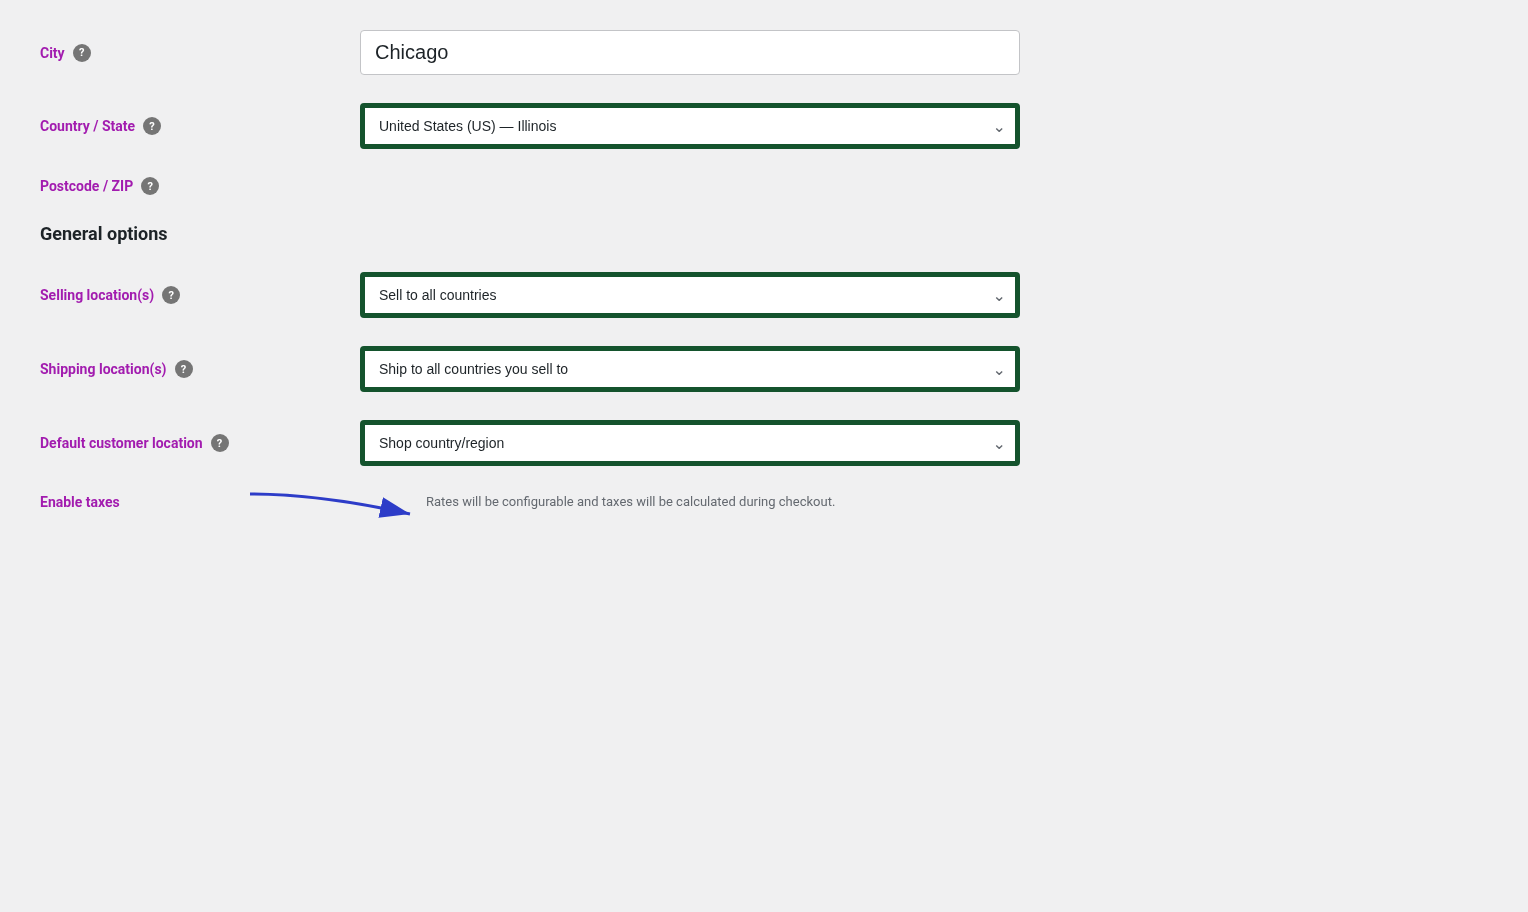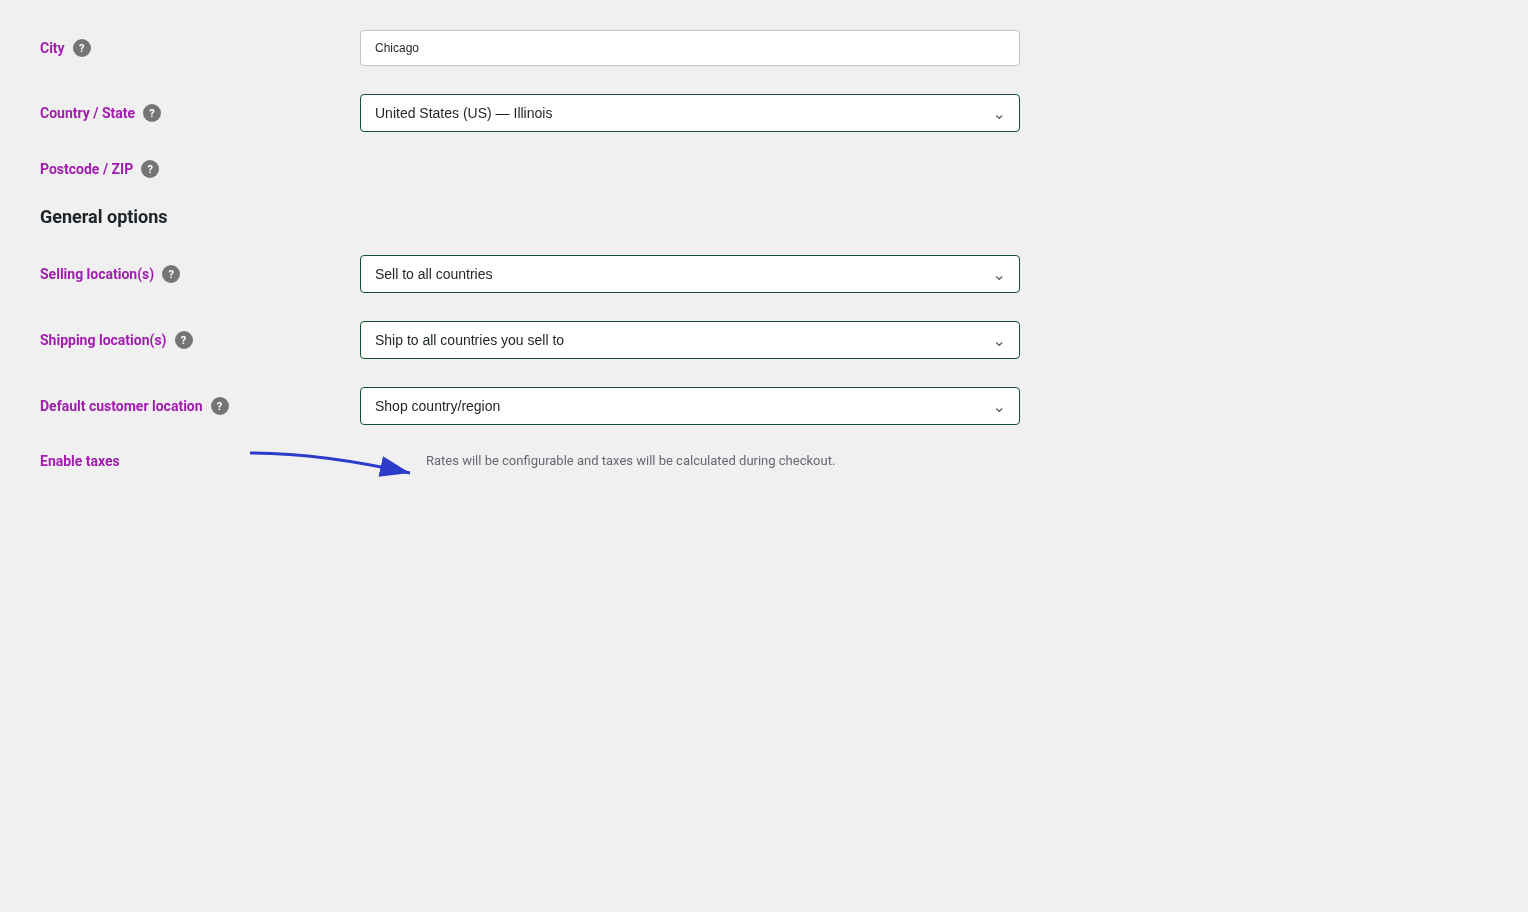--- a/index.html
+++ b/index.html
@@ -60,34 +60,34 @@
       flex: 1;
     }
 
     .text-input {
       width: 100%;
       max-width: 660px;
       padding: 10px 14px;
       border: 1px solid #c3c4c7;
       border-radius: 4px;
       background-color: #fff;
-      font-size: 12px;
+      font-size: 20px;
       color: #1d2327;
       outline: none;
     }
 
     .select-wrap {
       position: relative;
       max-width: 660px;
     }
 
     .select-input {
       width: 100%;
       padding: 10px 40px 10px 14px;
-      border: 1px solid #14532d;
+      border: 5px solid #14532d;
       border-radius: 4px;
       background-color: #fff;
       font-size: 14px;
       color: #1d2327;
       appearance: none;
       -webkit-appearance: none;
       cursor: pointer;
       outline: none;
     }
 

